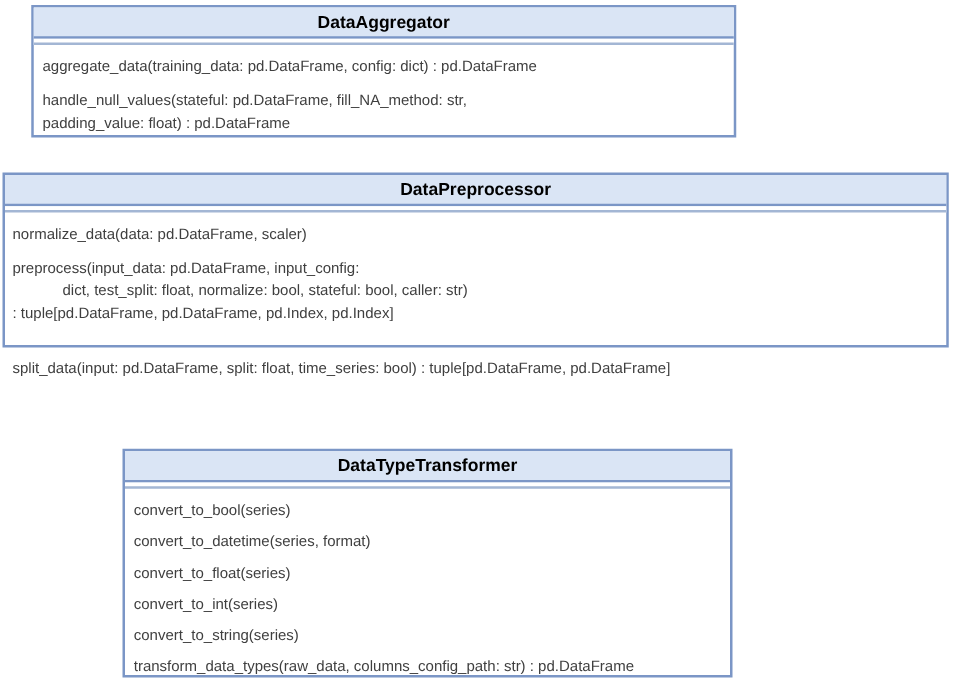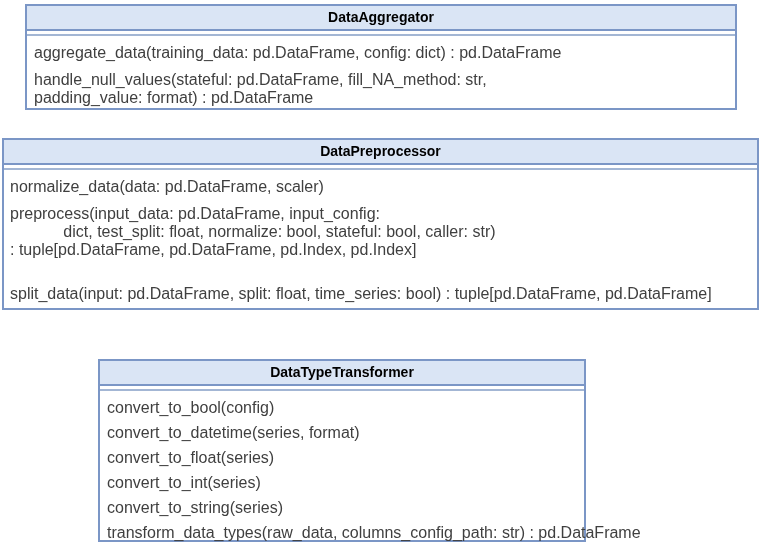--- a/index.html
+++ b/index.html
@@ -32,51 +32,51 @@
     color: var(--title-color, #000000);
     white-space: nowrap;
   }
   .uml-divider {
     height: 3px;
     background: #ffffff;
     border-bottom: 2px solid var(--divider-line, #a3b6d4);
   }
   .uml-body {
     padding: 8px 7px 0 7px;
-    font-size: 16px;
+    font-size: 12px;
     color: var(--text-color, #3f3f3f);
   }
   .method { margin: 0 0 9px 0; }
   .mline {
     line-height: 18px;
     white-space: pre;
   }
   .mline.blank { height: 8px; }
   
-  #class-0 { left: 25px;  top: 4px;   width: 712px; height: 106px; }
-  #class-1 { left: 2px;   top: 138px; width: 757px; height: 172px; }
+  #class-0 { left: 25px;  top: 4px;   width: 564px; height: 106px; }
+  #class-1 { left: 2px;   top: 138px; width: 757px; height: 140px; }
   #class-2 { left: 98px;  top: 359px; width: 488px; height: 183px; }
   #class-1 .uml-body { padding-left: 6px; }
   #class-2 .method { margin-bottom: 7px; }
 </style>
 </head>
 <body>
 
 <div class="canvas">
 
   <div class="uml-class" id="class-0">
     <div class="uml-header">DataAggregator</div>
     <div class="uml-divider"></div>
     <div class="uml-body">
         <div class="method">
           <div class="mline">aggregate_data(training_data: pd.DataFrame, config: dict) : pd.DataFrame</div>
         </div>
         <div class="method">
           <div class="mline">handle_null_values(stateful: pd.DataFrame, fill_NA_method: str,</div>
-          <div class="mline">padding_value: format) : pd.DataFrame</div>
+          <div class="mline">padding_value: float) : pd.DataFrame</div>
         </div>
       </div>
   </div>
 
   <div class="uml-class" id="class-1">
     <div class="uml-header">DataPreprocessor</div>
     <div class="uml-divider"></div>
     <div class="uml-body">
         <div class="method">
           <div class="mline">normalize_data(data: pd.DataFrame, scaler)</div>
@@ -93,21 +93,21 @@
           <div class="mline">split_data(input: pd.DataFrame, split: float, time_series: bool) : tuple[pd.DataFrame, pd.DataFrame]</div>
         </div>
       </div>
   </div>
 
   <div class="uml-class" id="class-2">
     <div class="uml-header">DataTypeTransformer</div>
     <div class="uml-divider"></div>
     <div class="uml-body">
         <div class="method">
-          <div class="mline">convert_to_bool(config)</div>
+          <div class="mline">convert_to_bool(series)</div>
         </div>
         <div class="method">
           <div class="mline">convert_to_datetime(series, format)</div>
         </div>
         <div class="method">
           <div class="mline">convert_to_float(series)</div>
         </div>
         <div class="method">
           <div class="mline">convert_to_int(series)</div>
         </div>

